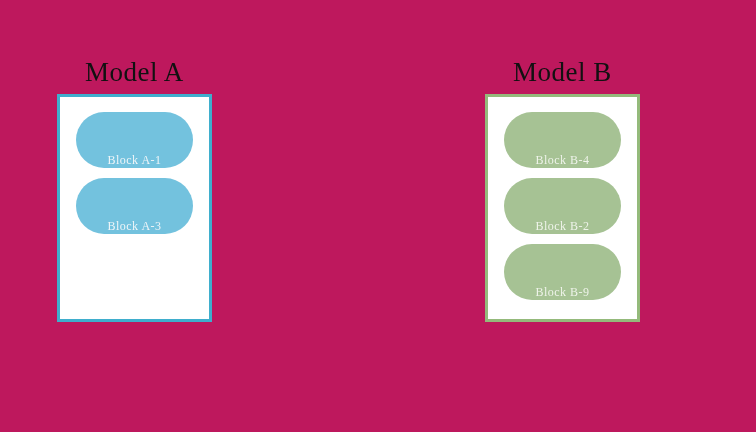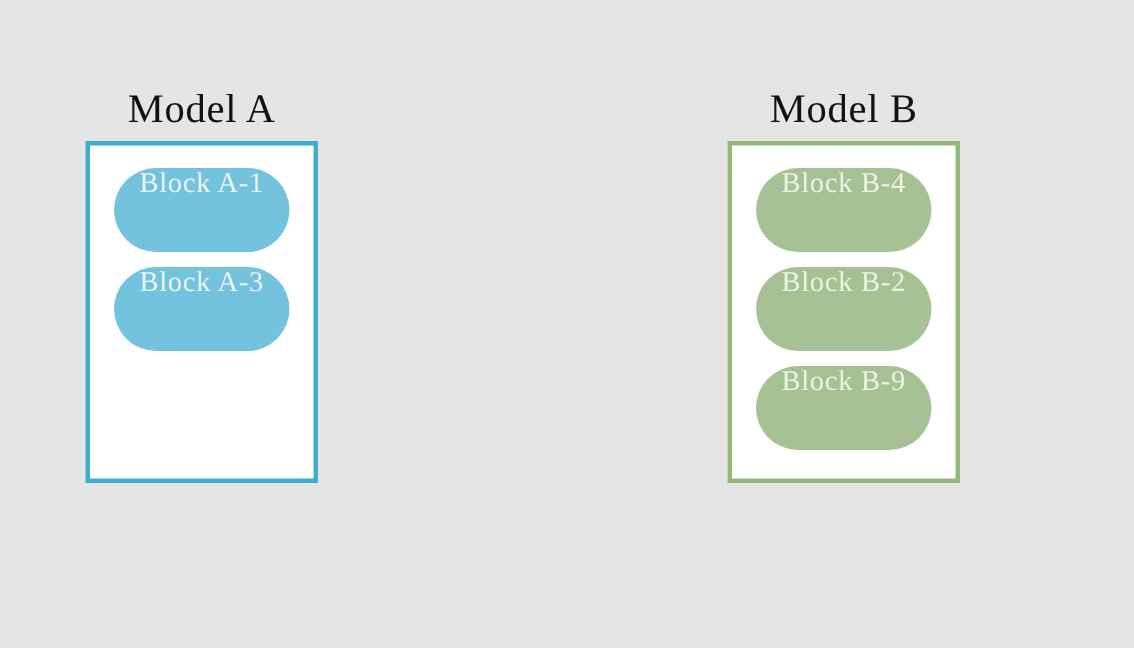--- a/index.html
+++ b/index.html
@@ -49,32 +49,32 @@
     flex-direction: column;
     align-items: center;
     padding-top: 15px;
     gap: 10px;
   }
   .block {
     width: 117px;
     height: 56px;
     flex: 0 0 56px;
     display: flex;
-    align-items: flex-start;
+    align-items: flex-end;
     justify-content: center;
-    font-size: 19px;
+    font-size: 12px;
     letter-spacing: 0.5px;
     white-space: nowrap;
     border-radius: 28px;
   }
 </style>
 </head>
 <body>
 
-<div class="canvas" style="background-color: #e5e5e5;">
+<div class="canvas" style="background-color: #be185d;">
 
   <section class="model-group model-a">
     <h2 class="model-title" style="color: rgb(17, 17, 17);">Model A</h2>
     <div class="model-box" style="border-color: rgb(63, 174, 205);">
       <div class="block" style="background-color: rgb(115, 194, 222); color: rgb(238, 245, 248);">
         <span>Block A-1</span>
       </div>
       <div class="block" style="background-color: rgb(115, 194, 222); color: rgb(238, 245, 248);">
         <span>Block A-3</span>
       </div>

